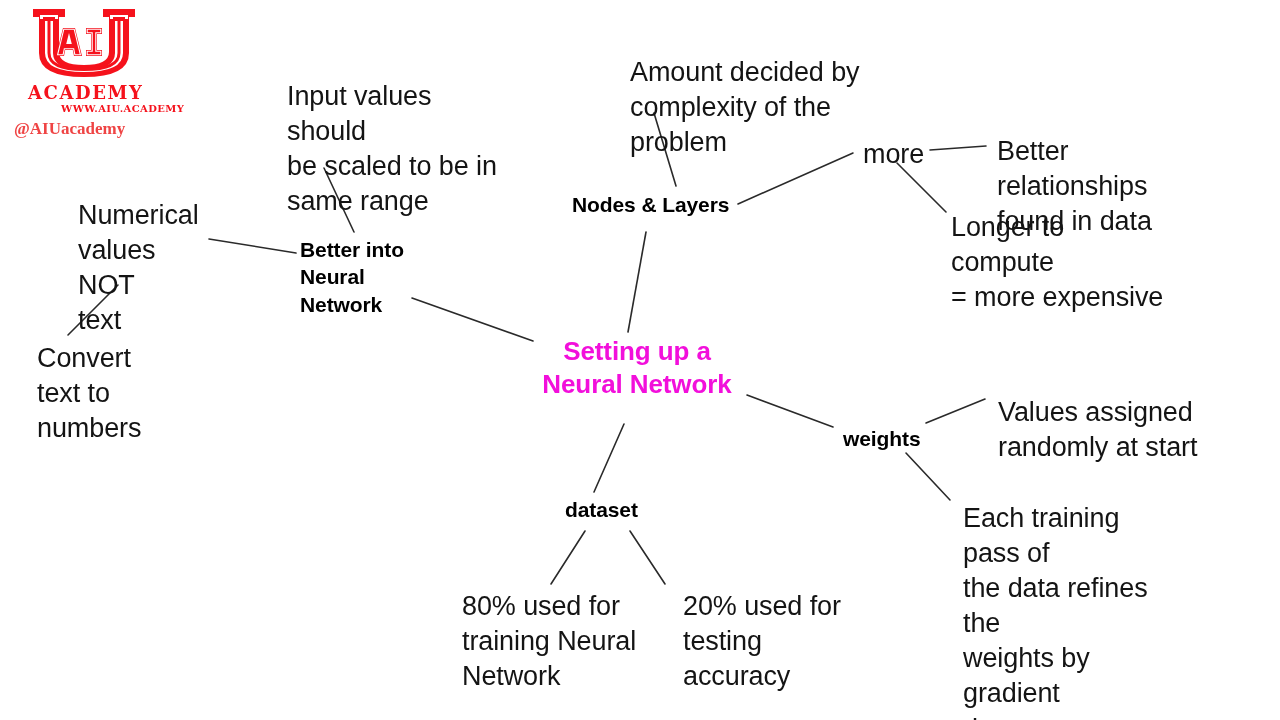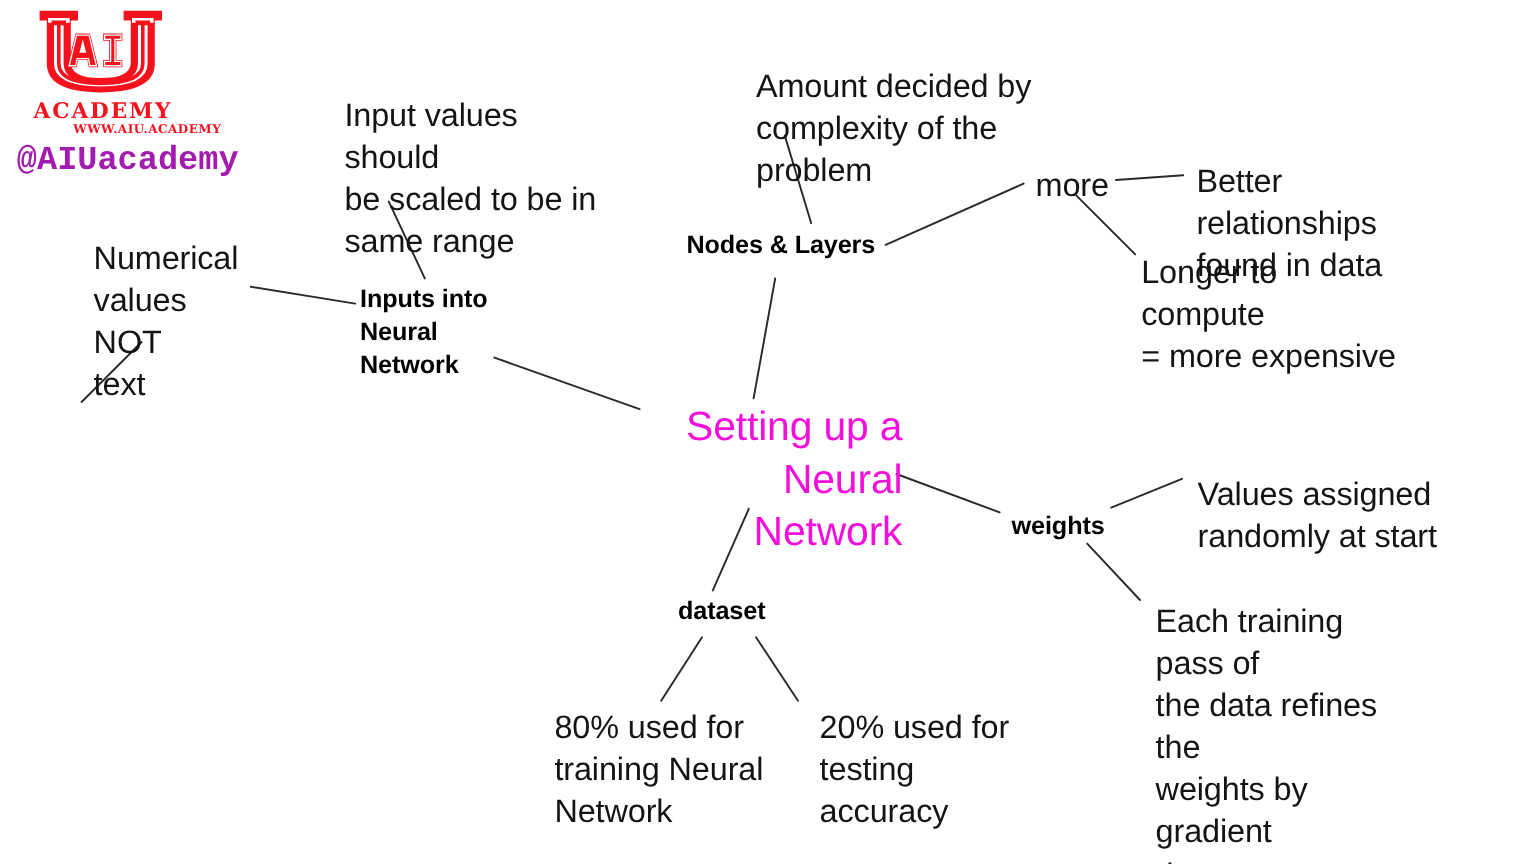--- a/index.html
+++ b/index.html
@@ -34,24 +34,24 @@
     font-size: 27px;
     font-weight: 400;
     color: #141414;
   }
   .strong {
     font-size: 21px;
     font-weight: 700;
     color: #000000;
   }
   .center-node {
-    font-size: 34px;
-    font-weight: 400;
+    font-size: 26px;
+    font-weight: 700;
     color: #F20FDB;
-    text-align: right;
+    text-align: center;
     line-height: 1.28;
   }
   
   #logo-block {
     position: absolute;
     left: 14px;
     top: 6px;
     width: 220px;
     height: 150px;
   }
@@ -82,24 +82,24 @@
     font-size: 10px;
     letter-spacing: 0.4px;
     color: #F5121C;
     white-space: nowrap;
     margin-left: 33px;
   }
   #logo-handle {
     position: absolute;
     left: 0px;
     top: 113px;
-    font-family: Liberation Mono, monospace;
-    font-weight: 700;
-    font-size: 28px;
-    color: #a21caf;
+    font-family: Liberation Serif, serif;
+    font-weight: 700;
+    font-size: 17px;
+    color: #ef4444;
     white-space: nowrap;
   }
 </style>
 </head>
 <body>
 
 <div id="canvas">
 
   <svg id="edges" viewBox="0 0 1280 720" xmlns="http://www.w3.org/2000/svg">
     <g stroke="#2A2A2A" stroke-width="1.6" fill="none" stroke-linecap="round">
@@ -161,32 +161,35 @@
     </svg>
 
     <div id="logo-academy">ACADEMY</div>
     <div id="logo-url">WWW.AIU.ACADEMY</div>
     <div id="logo-handle">@AIUacademy</div>
   </div>
 
   <div class="node center-node" style="left:522px; top:335px; width:230px;">Setting up a
 Neural Network</div>
 
-  <div class="node strong" style="left:300px; top:236px; width:150px;">Inputs into
+  <div class="node strong" style="left:300px; top:236px; width:150px;">Better into
 Neural
 Network</div>
 
   <div class="node plain" style="left:287px; top:79px; width:215px;">Input values should
 be scaled to be in
 same range</div>
 
   <div class="node plain" style="left:78px; top:198px; width:140px;">Numerical
 values NOT
 text</div>
 
+  <div class="node plain" style="left:37px; top:341px; width:130px;">Convert
+text to
+numbers</div>
 
   <div class="node strong" style="left:572px; top:191px; width:180px;">Nodes &amp; Layers</div>
 
   <div class="node plain" style="left:630px; top:55px; width:300px;">Amount decided by
 complexity of the problem</div>
 
   <div class="node plain" style="left:863px; top:137px; width:80px;">more</div>
 
   <div class="node plain" style="left:951px; top:210px; width:220px;">Longer to compute
 = more expensive</div>

